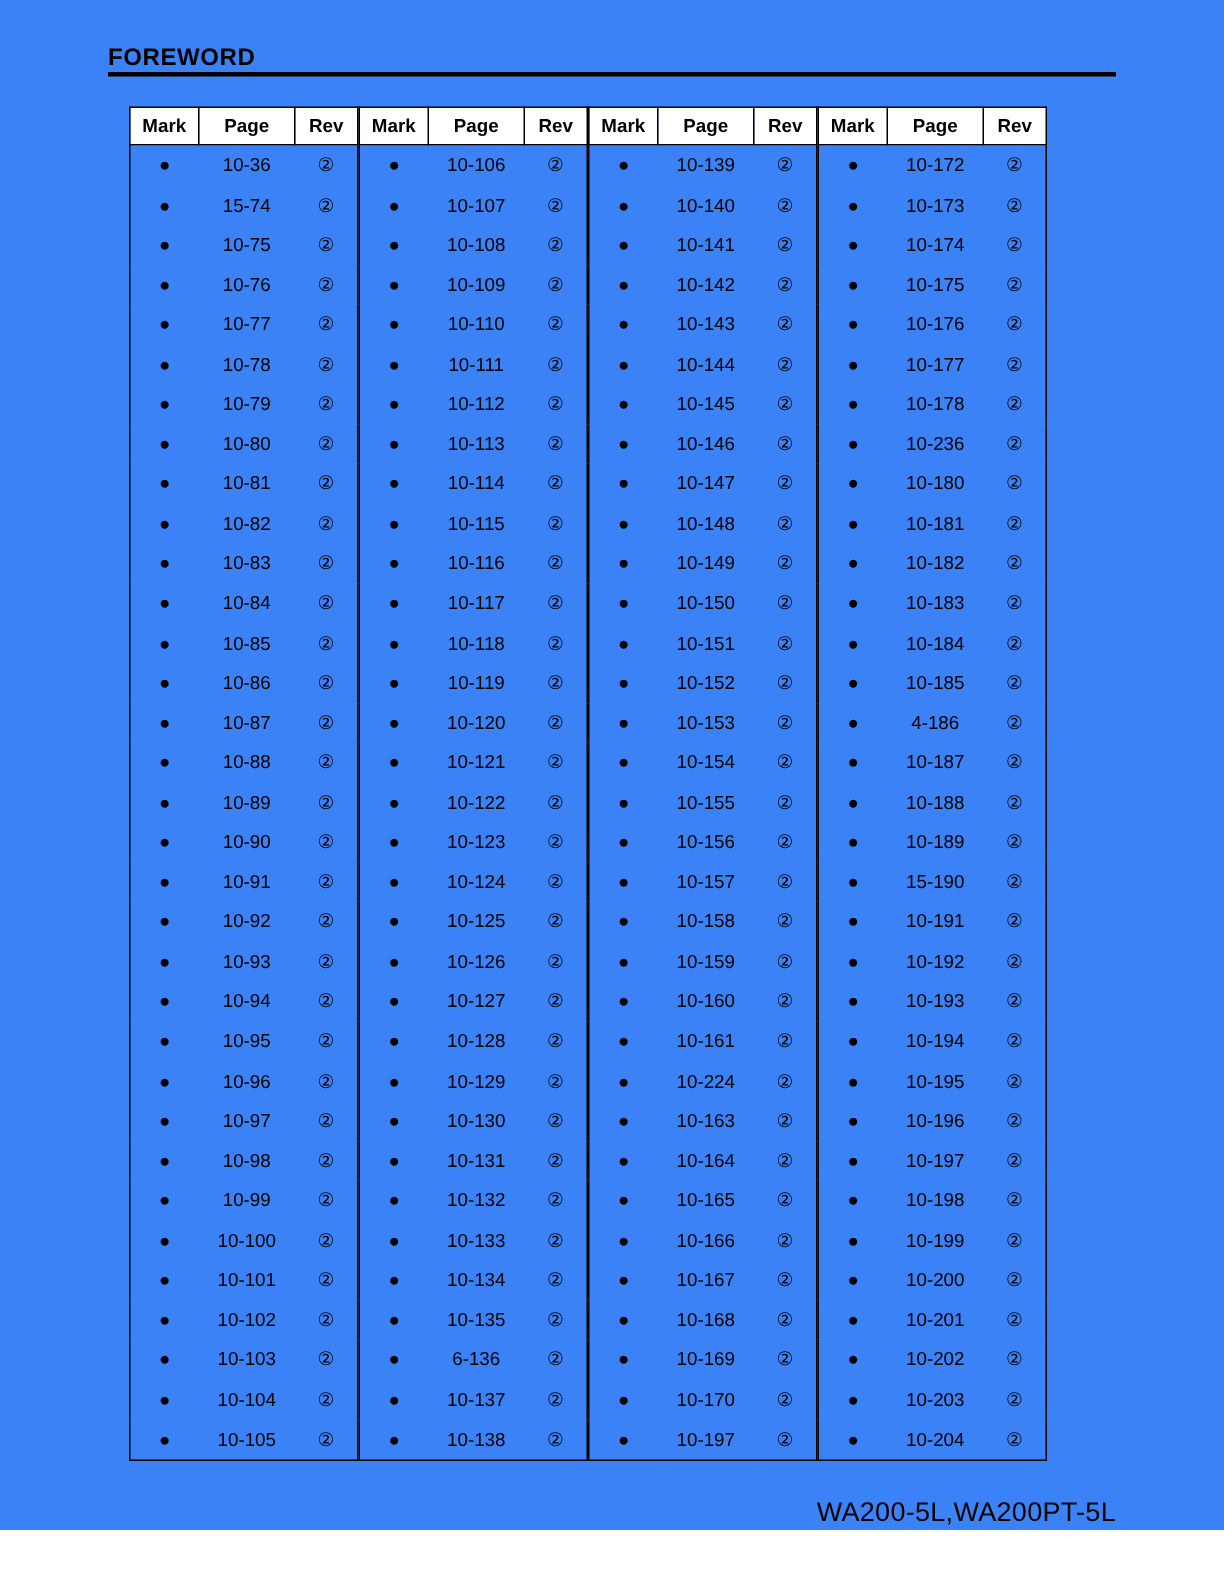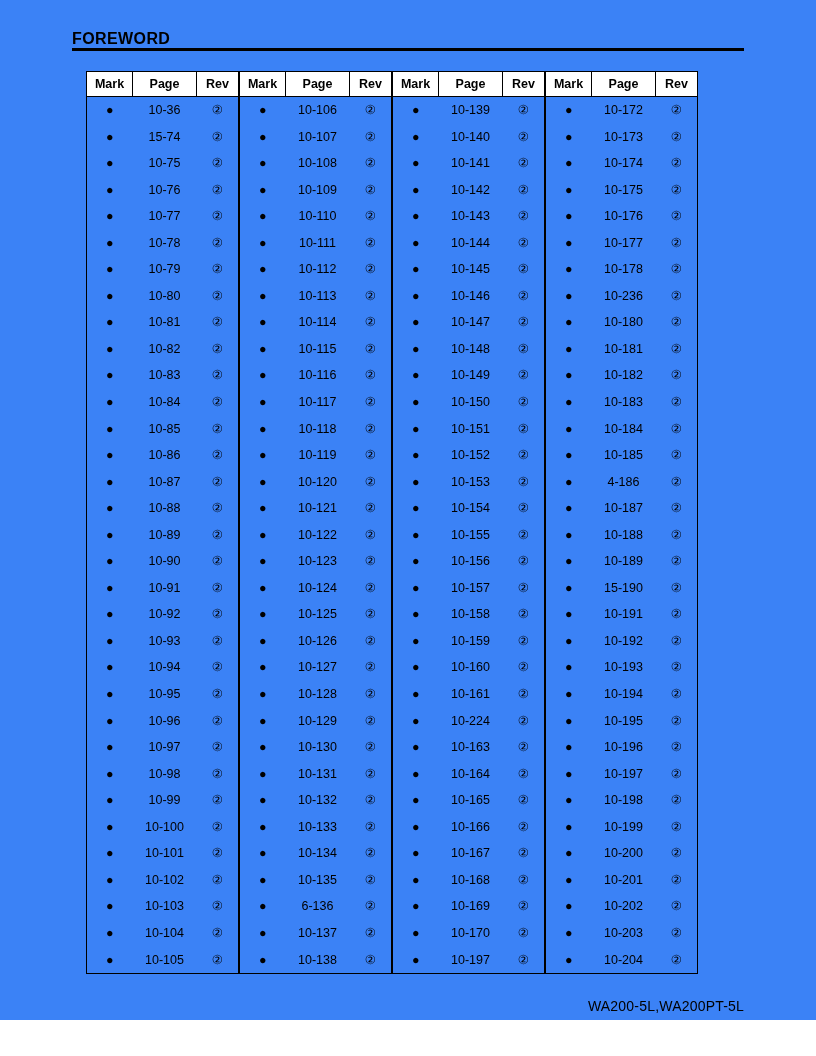--- a/index.html
+++ b/index.html
@@ -74,21 +74,21 @@
     font-size: 13px;
   }
   .footer-left .rev-mark {
     font-size: 10px;
     vertical-align: -1px;
     margin-left: 3px;
   }
   .footer-right {
     position: absolute;
     right: 72px; top: 998px;
-    font-size: 14px;
+    font-size: 18px;
     letter-spacing: 0.2px;
   }
 </style>
 </head>
 <body>
 
 <div class="page">
 
   <div class="title">FOREWORD</div>
   <div class="title-rule"></div>

